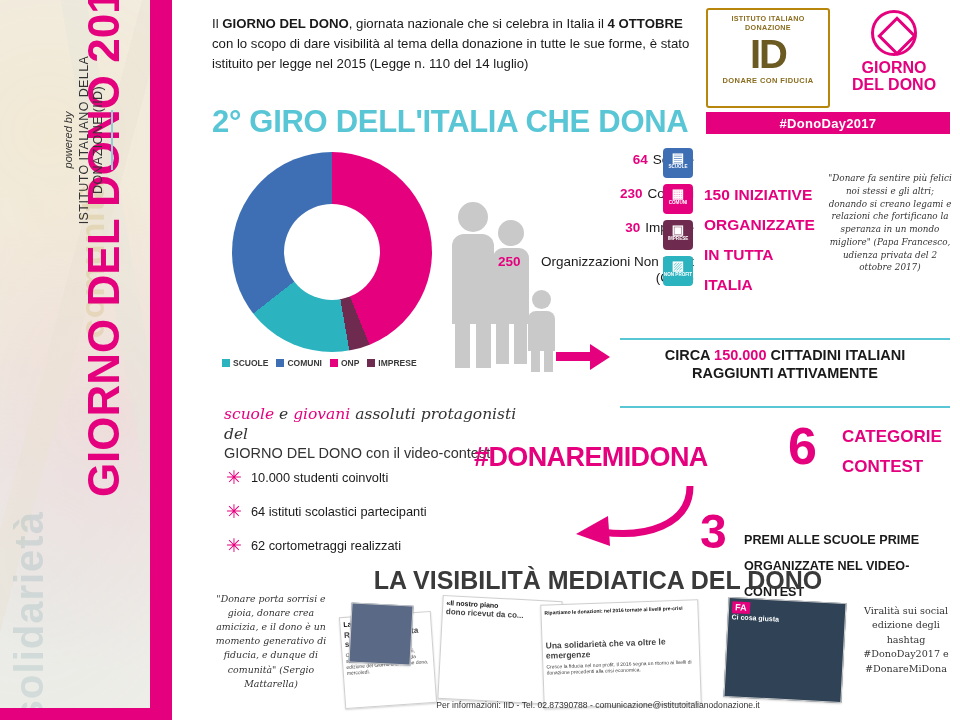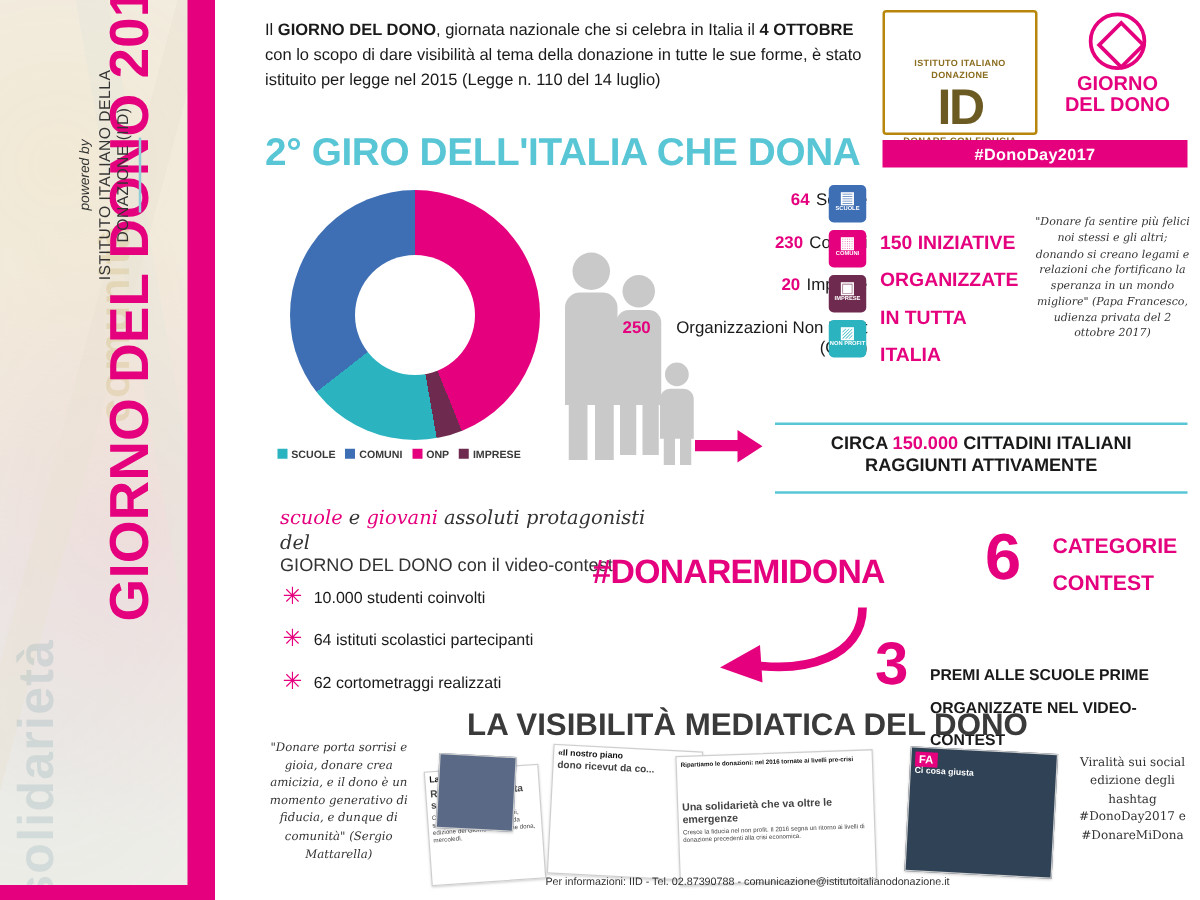--- a/index.html
+++ b/index.html
@@ -61,21 +61,21 @@
   .intro b { font-weight:bold; }
 
   
   .logos { position:absolute; left:706px; top:8px; width:244px; height:108px; }
   .logo-iid {
     position:absolute; left:0; top:0; width:124px; height:100px;
     border:2px solid #b8860b; border-radius:3px; background:#fff;
     text-align:center; padding-top:4px;
   }
   .logo-iid .ring {
-    font-size:7.2px; color:#8a6d1f; letter-spacing:.3px; font-weight:bold;margin-top:32px;
+    font-size:7.2px; color:#8a6d1f; letter-spacing:.3px; font-weight:bold;
   }
   .logo-iid .idbig {
     font-size:40px; font-weight:bold; color:#6b5a22; line-height:44px;
     letter-spacing:-2px;
   }
   .logo-iid .tagline { font-size:7.5px; color:#8a6d1f; font-weight:bold; letter-spacing:.4px; }
   .logo-gdd {
     position:absolute; left:132px; top:0; width:112px; height:100px; text-align:center;
   }
   .logo-gdd .mark {
@@ -165,21 +165,21 @@
   .arrow-1 { position:absolute; left:556px; top:340px; width:58px; height:34px; }
   .arrow-1 .shaft { position:absolute; left:0; top:12px; width:36px; height:9px; background:#e5007e; }
   .arrow-1 .head {
     position:absolute; left:34px; top:4px; width:0; height:0;
     border-top:13px solid transparent; border-bottom:13px solid transparent;
     border-left:20px solid #e5007e;
   }
   .circa {
     position:absolute; left:620px; top:338px; width:330px;
     border-top:2px solid #59c6d6; border-bottom:2px solid #59c6d6;
-    padding:6px 0 11px; text-align:center; font-weight:bold; font-size:14.5px; color:#1a1a1a;
+    padding:6px 0 24px; text-align:center; font-weight:bold; font-size:14.5px; color:#1a1a1a;
     line-height:1.25;
   }
   .circa .hl { color:#e5007e; }
 
   
   .scuole-line {
     position:absolute; left:224px; top:404px; width:300px;
     font-size:15.5px; line-height:1.3; color:#333;
     font-family:"DejaVu Serif", serif; font-style:italic;
   }
@@ -332,21 +332,21 @@
   <div class="stats">
     <div class="stat">
       <span class="num">64</span>
       <span class="stat-txt">Scuole</span>
     </div>
     <div class="stat">
       <span class="num">230</span>
       <span class="stat-txt">Comuni</span>
     </div>
     <div class="stat">
-      <span class="num">20</span>
+      <span class="num">30</span>
       <span class="stat-txt">Imprese</span>
     </div>
     <div class="stat tall">
       <span class="num">250</span>
       <span class="stat-txt">Organizzazioni Non Profit (ONP)</span>
     </div>
   </div>
 
   <div class="stat-icons">
     <div class="sicon">

